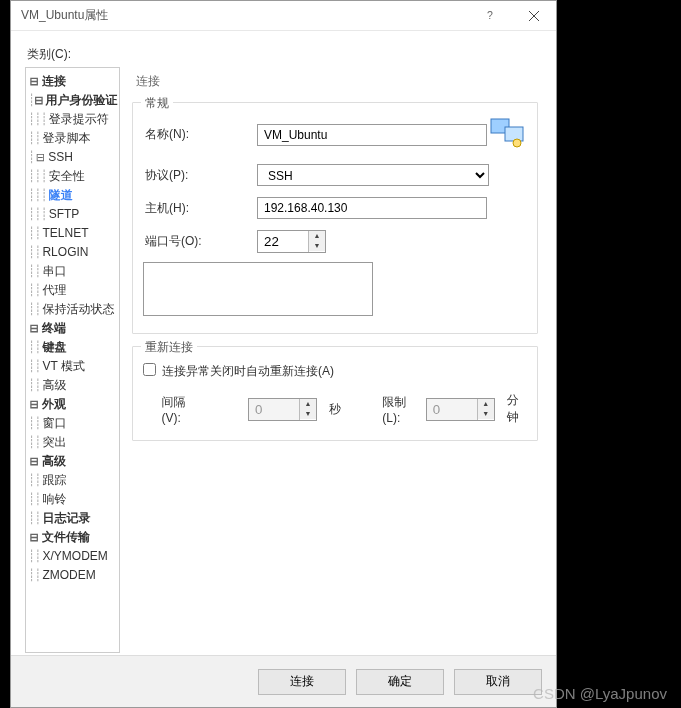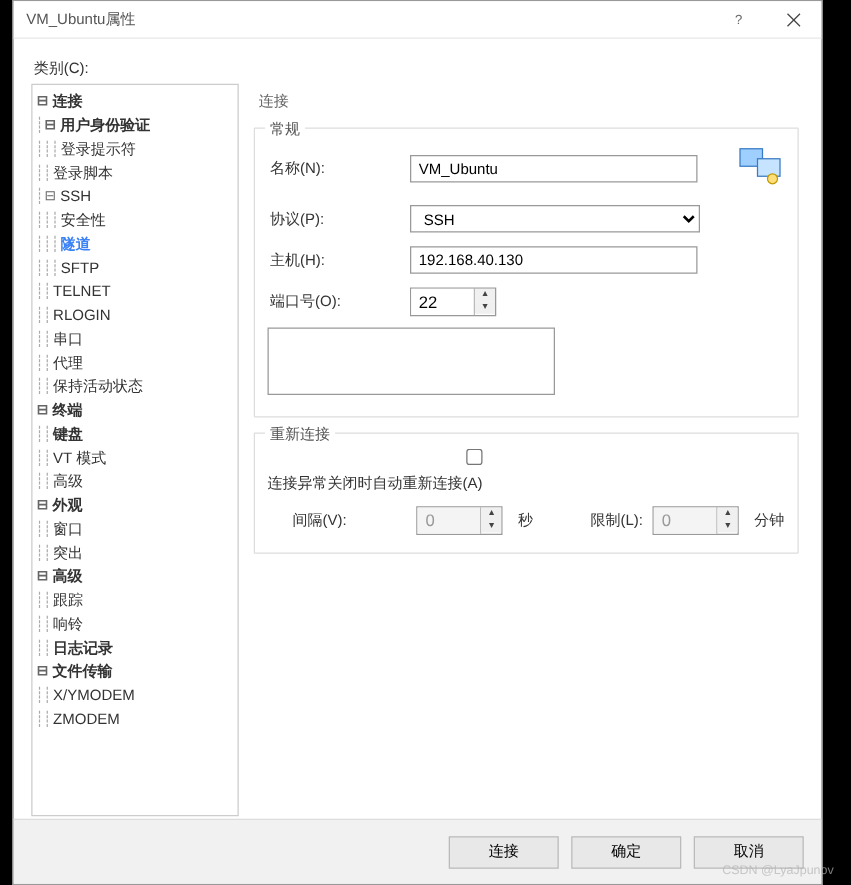--- a/index.html
+++ b/index.html
@@ -1,17 +1,17 @@
 <!DOCTYPE html>
 <html><head>
 <meta charset="utf-8">
 <style>
 * { box-sizing: border-box; margin: 0; padding: 0; }
 body { font-family: "Microsoft YaHei", "Segoe UI", Arial, sans-serif; font-size: 12px; background: #000; width: 681px; height: 708px; position: relative; color: #333; }
-.window { position: absolute; left: 10px; top: 0; width: 648px; height: 708px; background: #fff; border: 1px solid #999; }
+.window { position: absolute; left: 10px; top: 0; width: 547px; height: 708px; background: #fff; border: 1px solid #999; }
 .titlebar { height: 30px; background: #fff; border-bottom: 1px solid #e8e8e8; display: flex; align-items: center; padding-left: 10px; }
 .titlebar .title { flex: 1; color: #555; font-size: 12px; }
 .tb-btn { width: 44px; height: 30px; display: flex; align-items: center; justify-content: center; color: #666; cursor: pointer; }
 .tb-btn svg { width: 12px; height: 12px; }
 .body { padding: 10px 12px 0 14px; }
 .cat-label { margin: 5px 0 4px 2px; color: #333; }
 .cols { display: flex; gap: 10px; height: 586px; }
 .tree { width: 166px; border: 1px solid #ccc; background: #fff; overflow: auto; padding: 4px 2px; }
 .tn { white-space: nowrap; line-height: 19px; display: flex; align-items: center; cursor: pointer; }
 .tn .exp { width: 12px; text-align: center; color: #666; font-size: 11px; }
@@ -29,26 +29,26 @@
 .ctl { flex: 1; }
 input[type=text], select, textarea { border: 1px solid #999; font-family: inherit; font-size: 12px; padding: 3px 6px; background: #fff; }
 input[type=text] { width: 230px; }
 select { width: 232px; height: 22px; }
 textarea { width: 230px; height: 54px; resize: none; overflow-y: scroll; }
 .spin { display: inline-flex; border: 1px solid #999; }
 .spin input { border: none; width: 50px; padding: 3px 6px; outline: none; }
 .spin .btns { display: flex; flex-direction: column; border-left: 1px solid #bbb; }
 .spin .sb { width: 16px; height: 10px; background: #f0f0f0; border: none; font-size: 7px; line-height: 8px; cursor: pointer; text-align: center; color: #444; }
 .spin.disabled input { background: #f4f4f4; color: #999; }
-.chk { display: flex; align-items: flex-end; gap: 6px; flex-direction: column; }
+.chk { display: flex; align-items: flex-start; gap: 6px; }
 .chk input { width: 13px; height: 13px; }
 .icon-pc { width: 40px; height: 36px; }
 .footer { position: absolute; bottom: 0; left: 0; right: 0; height: 52px; border-top: 1px solid #ddd; background: #f1f1f1; display: flex; justify-content: flex-end; align-items: center; padding-right: 14px; gap: 10px; }
 .btn { width: 88px; height: 26px; background: #e8e8e8; border: 1px solid #bbb; cursor: pointer; font-family: inherit; font-size: 12px; }
-.watermark { position: absolute; bottom: 6px; right: 14px; color: rgba(180,180,180,0.7); font-size: 10px; pointer-events: none; }
+.watermark { position: absolute; bottom: 6px; right: 14px; color: rgba(180,180,180,0.7); font-size: 15px; pointer-events: none; }
 .sub-inline { display: flex; align-items: center; gap: 8px; }
 .sub-inline .unit { padding-left: 4px; }
 .sub-inline .gap { width: 30px; }
 </style>
 </head>
 <body>
 
 <div class="window">
   <div class="titlebar">
     <span class="title">VM_Ubuntu属性</span>

